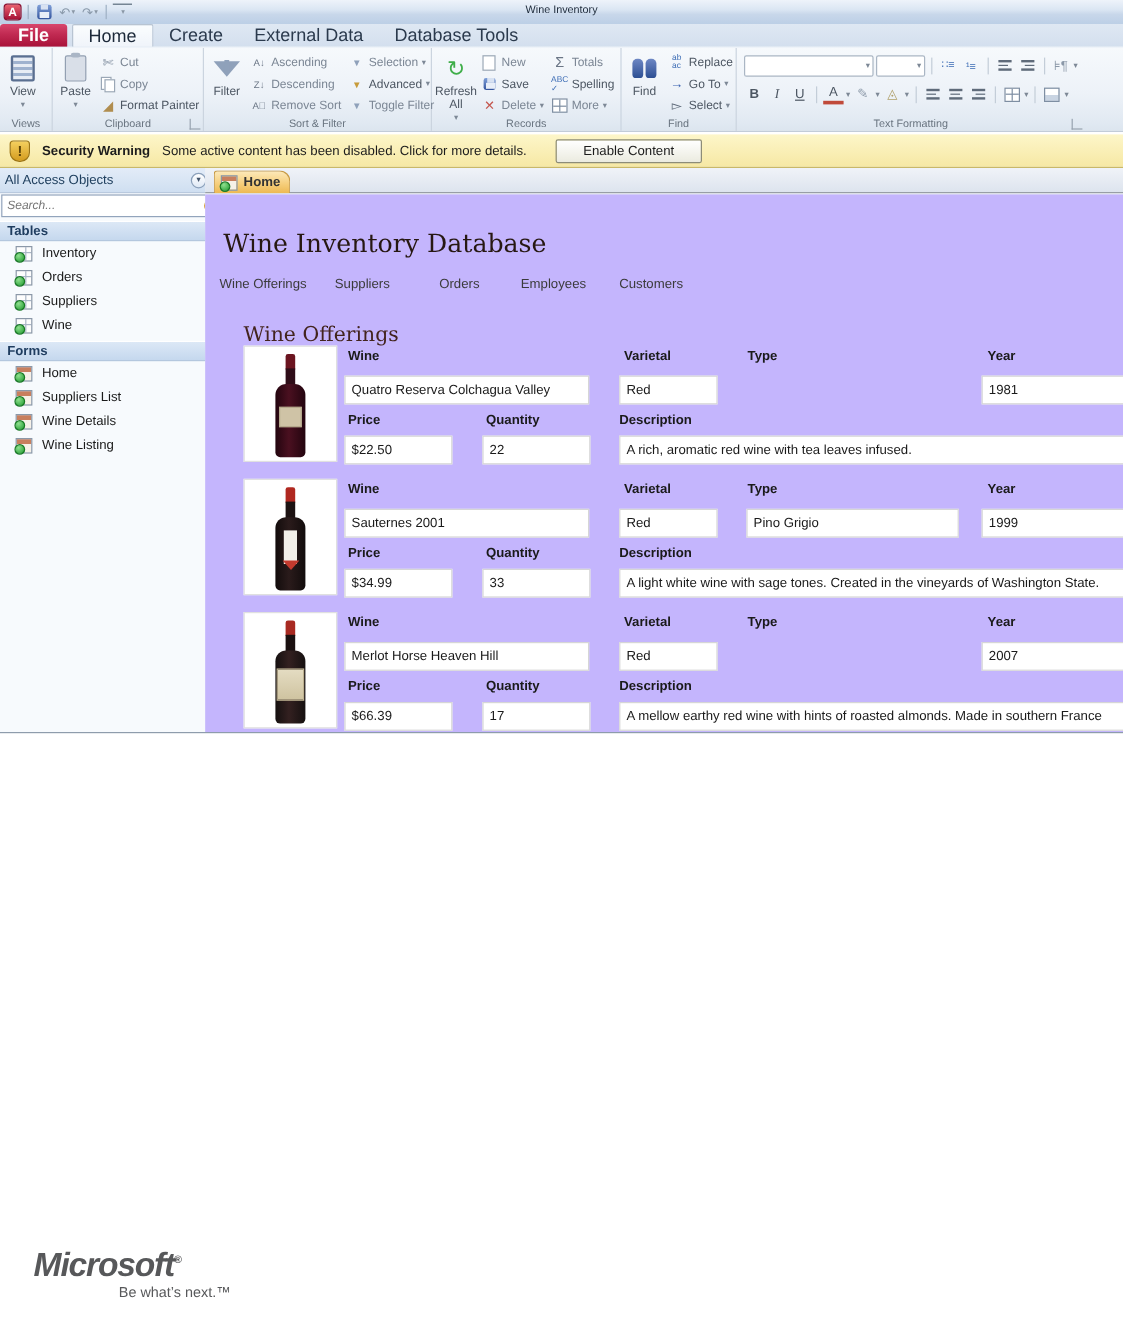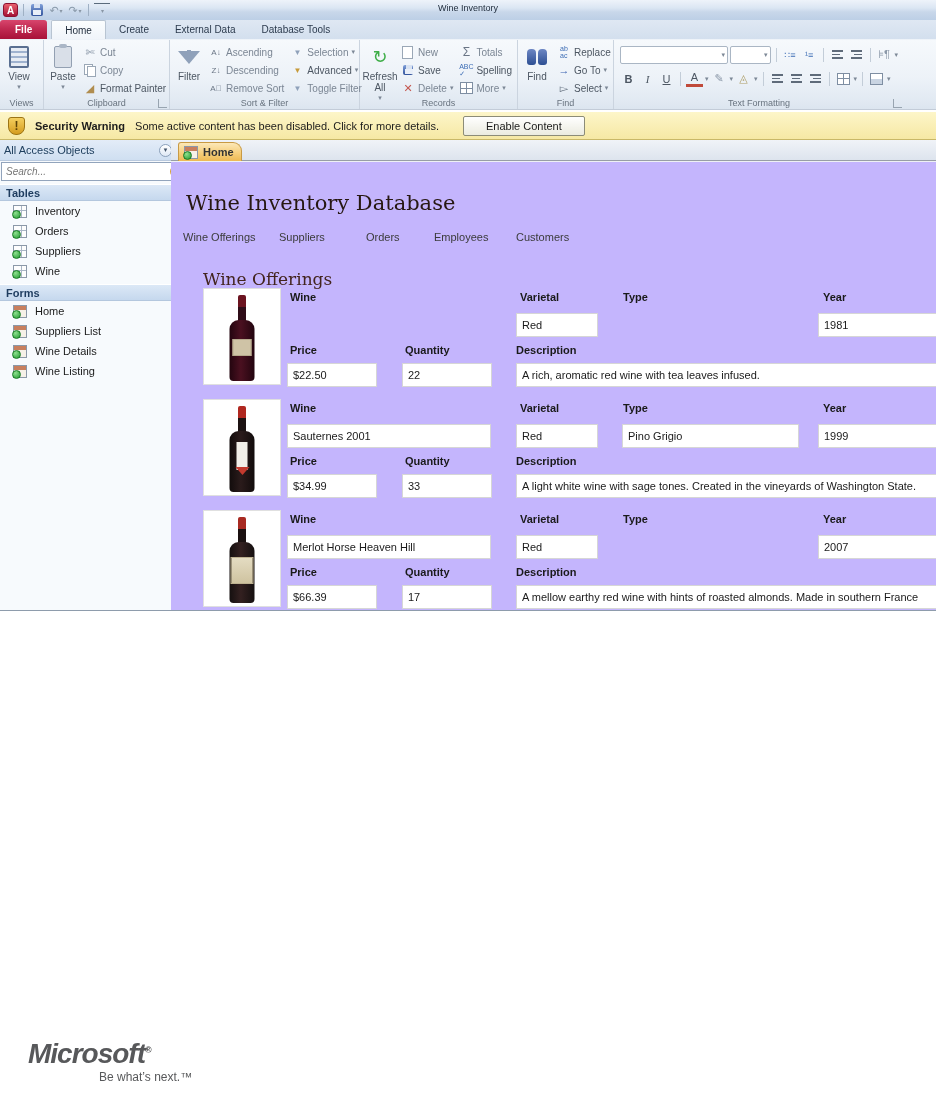--- a/index.html
+++ b/index.html
@@ -17,21 +17,21 @@
   .qat-sep { width:1px; height:12px; background:#9fb0c4; margin:0 2px; }
   .floppy { width:12px; height:12px; background:linear-gradient(180deg,#7f9fd8,#33549d); border-radius:2px; position:relative; }
   .floppy:before { content:""; position:absolute; left:3px; top:0; width:6px; height:4px; background:#d8e2f2; }
   .floppy:after { content:""; position:absolute; left:2px; bottom:1px; width:8px; height:5px; background:#e8eef8; }
   .undo-glyph { font-size:11px; color:#8a9aab; }
   .tiny-caret { font-size:6px; color:#8a97a6; margin-left:1px; }
   #window-title { position:absolute; left:0; right:0; top:3px; text-align:center; font-size:9px; color:#1d2a3a; }
 
   
   #ribbon-tabs { position:absolute; left:0; top:20px; width:936px; height:19px; background:linear-gradient(180deg,#dfe8f3,#d3dfee); display:flex; align-items:flex-end; }
-  .rtab { font-size:10px; color:#2b3a4d; padding:3px 13px 3px 13px; height:19px; display:flex; align-items:center; }
+  .rtab { font-size:15px; color:#2b3a4d; padding:3px 13px 3px 13px; height:19px; display:flex; align-items:center; }
   .rtab.file { background:linear-gradient(180deg,#d8466d 0%,#c12a52 45%,#a81239 100%); color:#fff; font-weight:bold; border-radius:3px 3px 0 0; margin-right:4px; padding:3px 15px; }
   .rtab.active { background:linear-gradient(180deg,#fbfdfe,#f0f4fa); border:1px solid #b8c4d2; border-bottom:none; border-radius:2px 2px 0 0; color:#1d2a3a; }
 
   
   #ribbon { position:absolute; left:0; top:39px; width:936px; height:71px;
     background:linear-gradient(180deg,#f6f9fc 0%,#edf2f8 55%,#e1e9f2 90%,#dce5ef 100%);
     border-top:1px solid #eef3f9; border-bottom:1px solid #c3ccd8; display:flex; }
   .rgroup { position:relative; height:100%; border-right:1px solid #cbd4df; padding:2px 2px 14px 2px; display:flex; align-items:flex-start; }
   .rgroup-label { position:absolute; left:0; right:0; bottom:1px; text-align:center; font-size:9px; color:#68737f; }
   .dlg-launcher { position:absolute; right:2px; bottom:1px; width:9px; height:9px; border-left:1px solid #98a4b0; border-bottom:1px solid #98a4b0; }
@@ -504,20 +504,21 @@
               <div class="cap"></div>
               <div class="neck"></div>
               <div class="body"></div>
               <div class="lab"></div>
             </div>
           </div>
         <span class="flabel x-wine-l">Wine</span>
         <span class="flabel x-var-l">Varietal</span>
         <span class="flabel x-type-l">Type</span>
         <span class="flabel x-year-l">Year</span>
+        <div class="fbox x-wine">Quatro Reserva Colchagua Valley</div>
         <div class="fbox x-var">Red</div>
         <div class="fbox x-year">1981</div>
         <span class="flabel2 x-price-l">Price</span>
         <span class="flabel2 x-qty-l">Quantity</span>
         <span class="flabel2 x-desc-l">Description</span>
         <div class="fbox2 x-price">$22.50</div>
         <div class="fbox2 x-qty">22</div>
         <div class="fbox2 x-desc">A rich, aromatic red wine with tea leaves infused.</div>
       </div>
 

